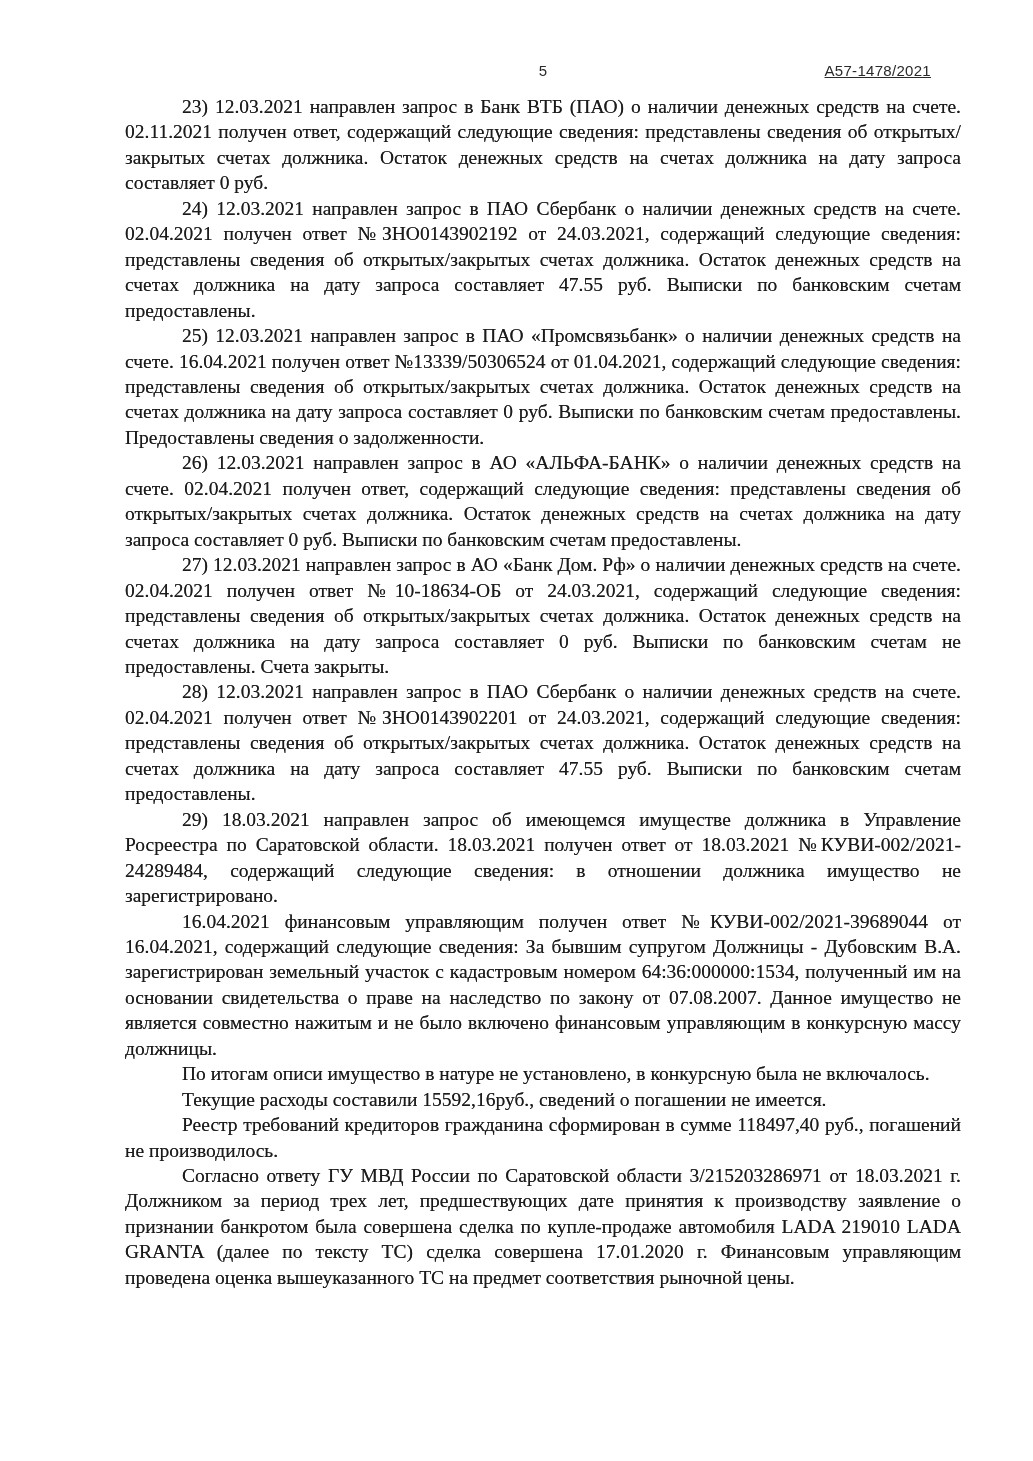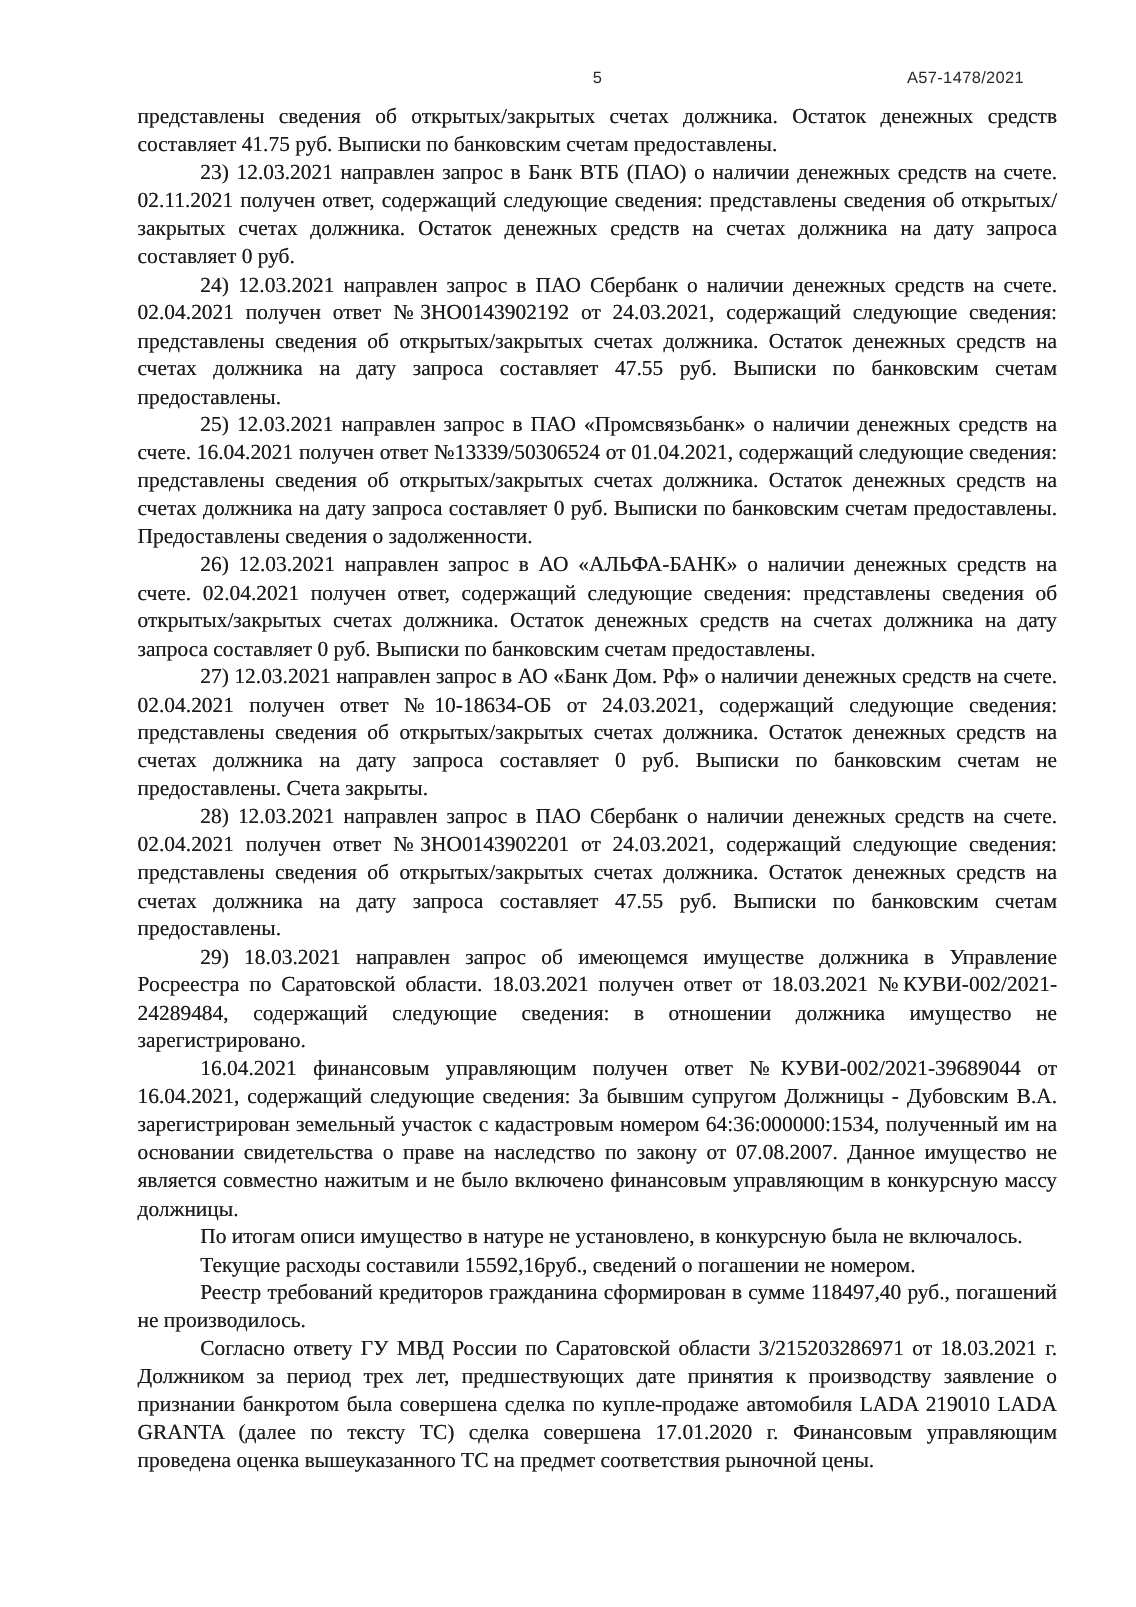--- a/index.html
+++ b/index.html
@@ -30,20 +30,21 @@
     position: absolute;
     left: 0;
     right: 0;
     text-align: center;
   }
   .case-num {
     position: absolute;
     right: 30px;
     top: 0;
     letter-spacing: 0.3px;
+    text-decoration: underline;
   }
   .doc-body {
     position: absolute;
     top: 94px;
     left: 125px;
     width: 836px;
     font-size: 19.5px;
     line-height: 25.45px;
     text-align: justify;
     text-shadow: 0 0 0.4px rgba(0,0,0,0.65);
@@ -58,27 +59,26 @@
 </style>
 </head>
 <body>
 
 <div class="page">
   <div class="header">
     <span class="page-num">5</span>
     <span class="case-num">А57-1478/2021</span>
   </div>
   <div class="doc-body">
-    <p>представлены сведения об открытых/закрытых счетах должника. Остаток денежных средств составляет 41.75 руб. Выписки по банковским счетам предоставлены.</p>
     <p class="indent">23) 12.03.2021 направлен запрос в Банк ВТБ (ПАО) о наличии денежных средств на счете. 02.11.2021 получен ответ, содержащий следующие сведения: представлены сведения об открытых/закрытых счетах должника. Остаток денежных средств на счетах должника на дату запроса составляет 0 руб.</p>
     <p class="indent">24) 12.03.2021 направлен запрос в ПАО Сбербанк о наличии денежных средств на счете. 02.04.2021 получен ответ №ЗНО0143902192 от 24.03.2021, содержащий следующие сведения: представлены сведения об открытых/закрытых счетах должника. Остаток денежных средств на счетах должника на дату запроса составляет 47.55 руб. Выписки по банковским счетам предоставлены.</p>
     <p class="indent">25) 12.03.2021 направлен запрос в ПАО «Промсвязьбанк» о наличии денежных средств на счете. 16.04.2021 получен ответ №13339/50306524 от 01.04.2021, содержащий следующие сведения: представлены сведения об открытых/закрытых счетах должника. Остаток денежных средств на счетах должника на дату запроса составляет 0 руб. Выписки по банковским счетам предоставлены. Предоставлены сведения о задолженности.</p>
     <p class="indent">26) 12.03.2021 направлен запрос в АО «АЛЬФА-БАНК» о наличии денежных средств на счете. 02.04.2021 получен ответ, содержащий следующие сведения: представлены сведения об открытых/закрытых счетах должника. Остаток денежных средств на счетах должника на дату запроса составляет 0 руб. Выписки по банковским счетам предоставлены.</p>
     <p class="indent">27) 12.03.2021 направлен запрос в АО «Банк Дом. Рф» о наличии денежных средств на счете. 02.04.2021 получен ответ №10-18634-ОБ от 24.03.2021, содержащий следующие сведения: представлены сведения об открытых/закрытых счетах должника. Остаток денежных средств на счетах должника на дату запроса составляет 0 руб. Выписки по банковским счетам не предоставлены. Счета закрыты.</p>
     <p class="indent">28) 12.03.2021 направлен запрос в ПАО Сбербанк о наличии денежных средств на счете. 02.04.2021 получен ответ №ЗНО0143902201 от 24.03.2021, содержащий следующие сведения: представлены сведения об открытых/закрытых счетах должника. Остаток денежных средств на счетах должника на дату запроса составляет 47.55 руб. Выписки по банковским счетам предоставлены.</p>
     <p class="indent">29) 18.03.2021 направлен запрос об имеющемся имуществе должника в Управление Росреестра по Саратовской области. 18.03.2021 получен ответ от 18.03.2021 №КУВИ-002/2021-24289484, содержащий следующие сведения: в отношении должника имущество не зарегистрировано.</p>
     <p class="indent">16.04.2021 финансовым управляющим получен ответ №КУВИ-002/2021-39689044 от 16.04.2021, содержащий следующие сведения: За бывшим супругом Должницы - Дубовским В.А. зарегистрирован земельный участок с кадастровым номером 64:36:000000:1534, полученный им на основании свидетельства о праве на наследство по закону от 07.08.2007. Данное имущество не является совместно нажитым и не было включено финансовым управляющим в конкурсную массу должницы.</p>
     <p class="indent">По итогам описи имущество в натуре не установлено, в конкурсную была не включалось.</p>
-    <p class="indent">Текущие расходы составили 15592,16руб., сведений о погашении не номером.</p>
+    <p class="indent">Текущие расходы составили 15592,16руб., сведений о погашении не имеется.</p>
     <p class="indent">Реестр требований кредиторов гражданина сформирован в сумме 118497,40 руб., погашений не производилось.</p>
     <p class="indent">Согласно ответу ГУ МВД России по Саратовской области 3/215203286971 от 18.03.2021 г. Должником за период трех лет, предшествующих дате принятия к производству заявление о признании банкротом была совершена сделка по купле-продаже автомобиля LADA 219010 LADA GRANTA (далее по тексту ТС) сделка совершена 17.01.2020 г. Финансовым управляющим проведена оценка вышеуказанного ТС на предмет соответствия рыночной цены.</p>
   </div>
 </div>
 
 </body></html>

